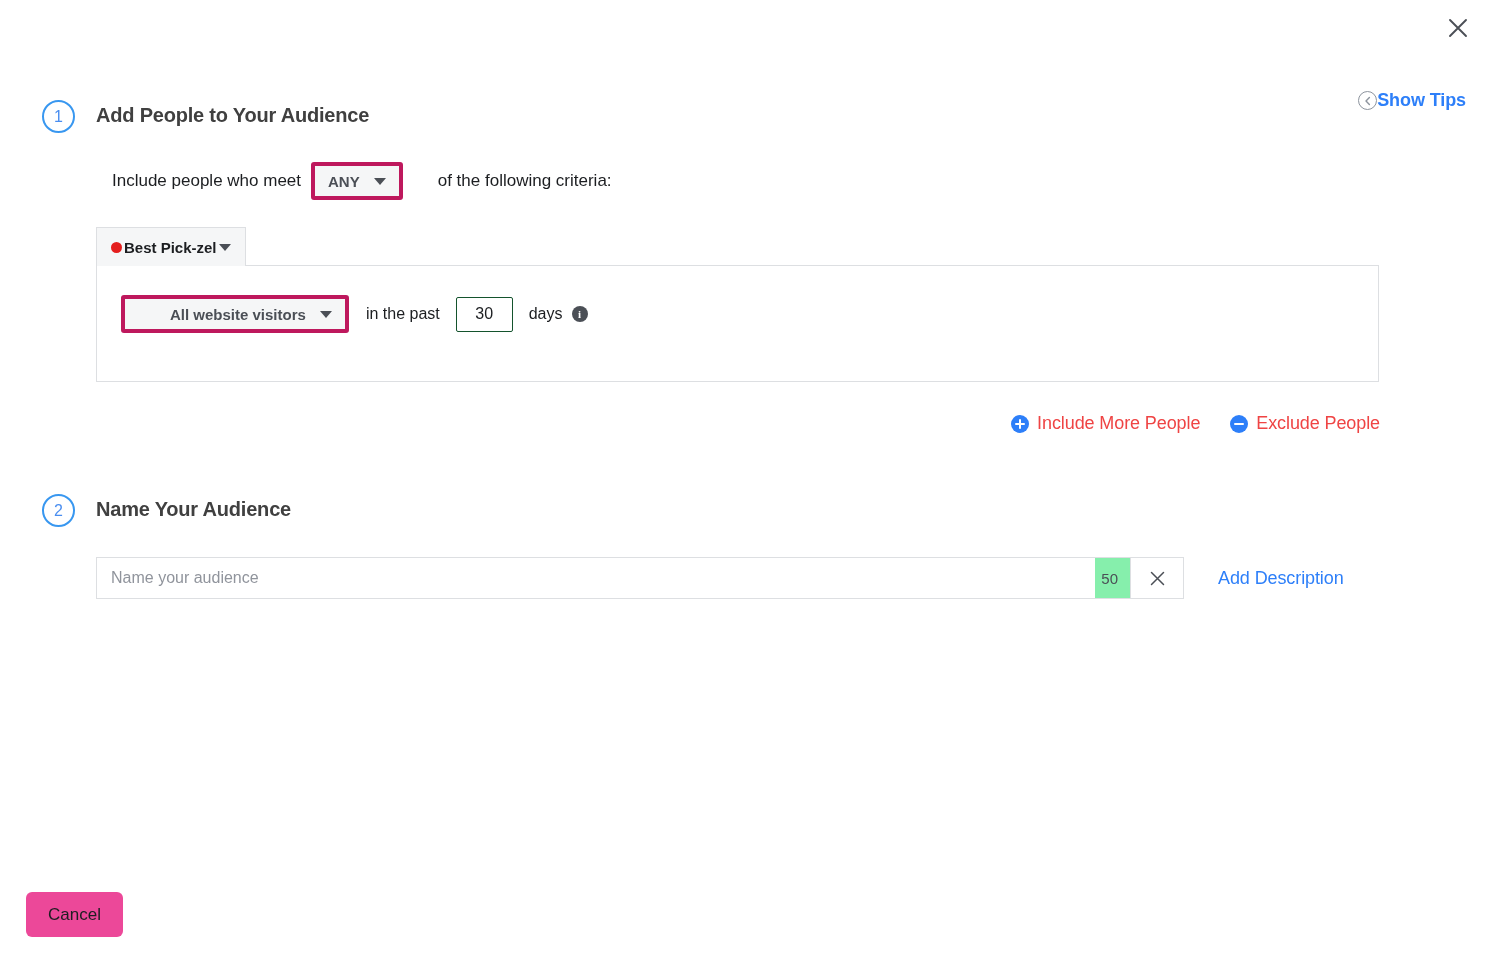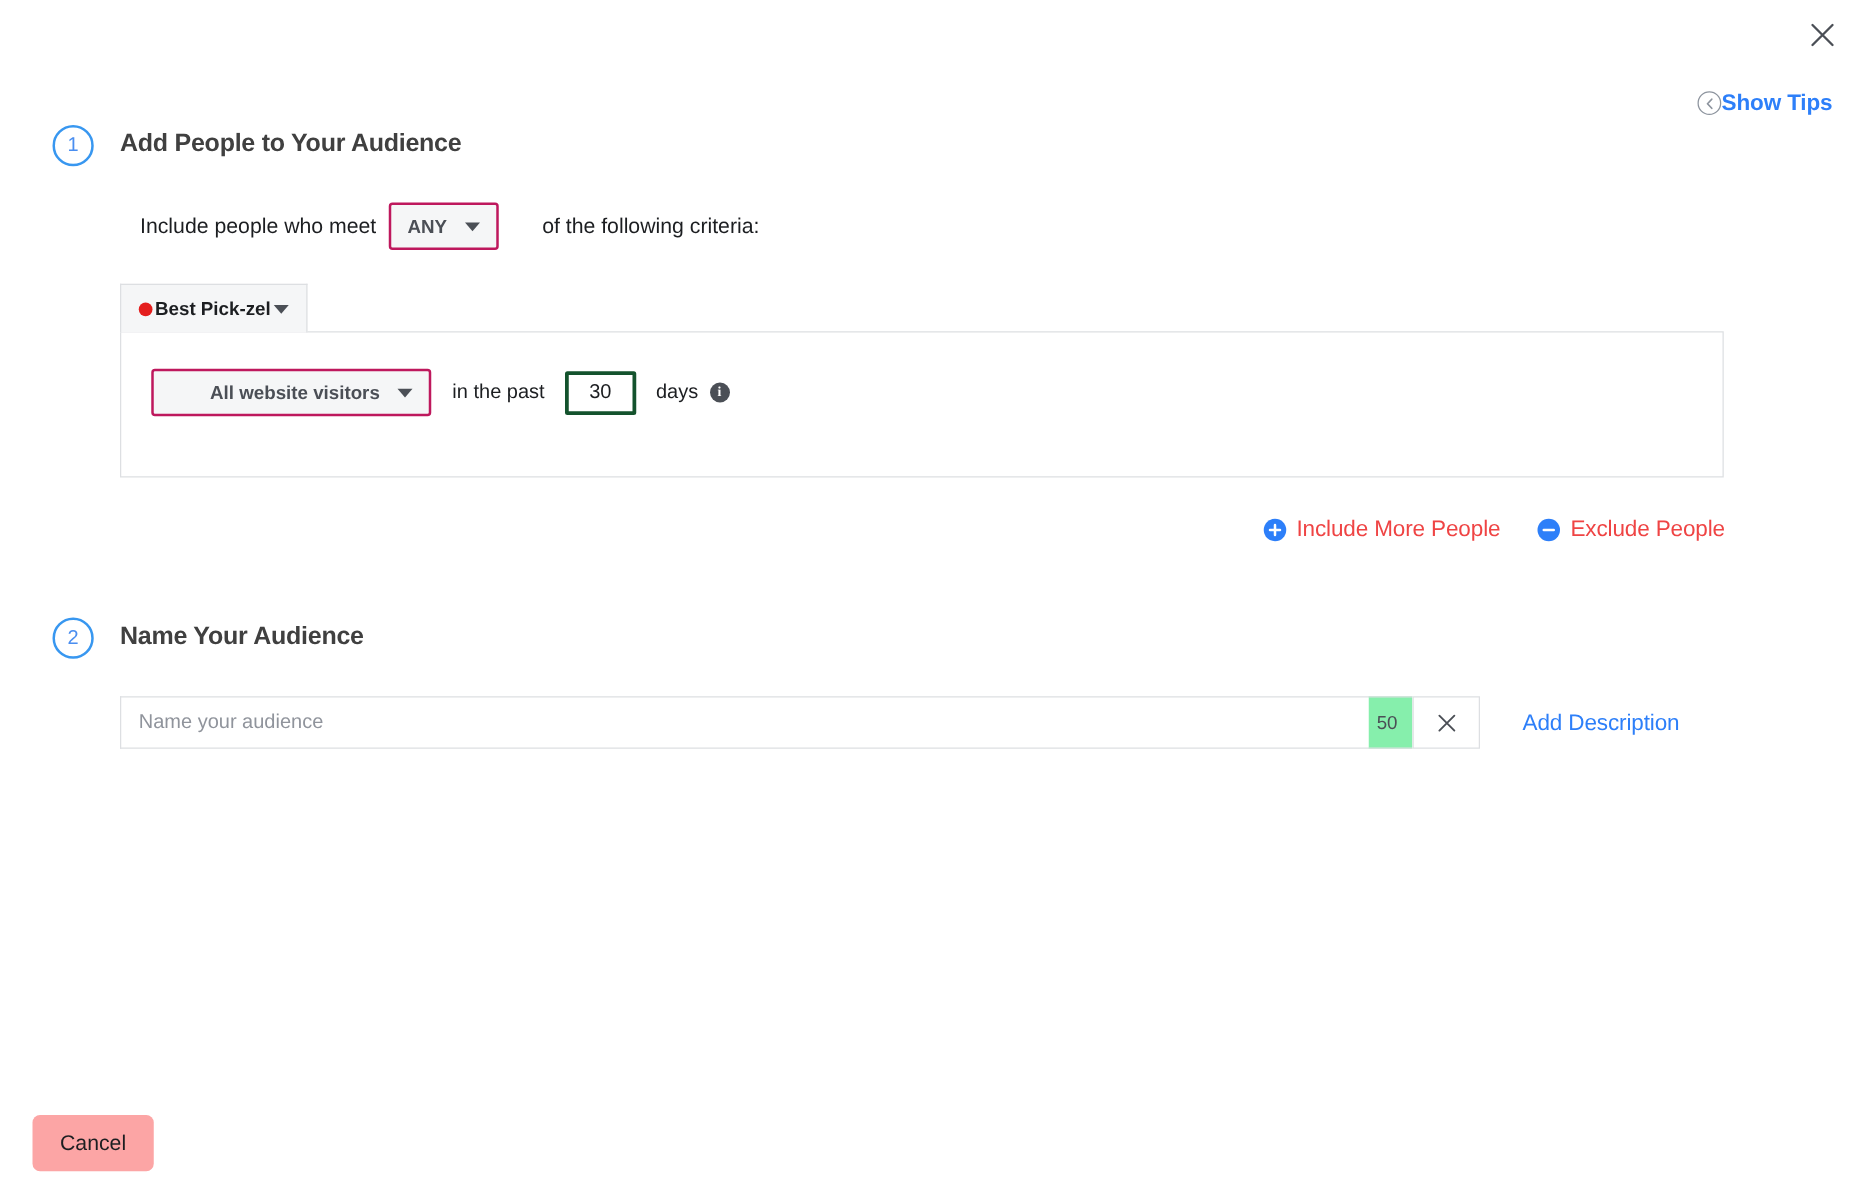--- a/index.html
+++ b/index.html
@@ -46,21 +46,21 @@
     background: transparent;
     border: none;
     padding: 0;
   }
   .close-btn svg { display: block; }
 
   
   .show-tips {
     position: absolute;
     right: 22px;
-    top: 72px;
+    top: 90px;
     display: flex;
     align-items: center;
     gap: 0;
     cursor: pointer;
     text-decoration: none;
     text-align: right;
   }
   .show-tips .tips-label {
     color: #2d7ff9;
     font-size: 18px;
@@ -117,21 +117,21 @@
     align-items: center;
     height: 38px;
   }
   .meet-text {
     font-size: 17px;
     color: #1c1e21;
     margin-left: 16px;
   }
   .gray-select {
     background: #f5f6f7;
-    border: 2px solid #be185d;
+    border: 4px solid #be185d;
     border-radius: 3px;
     height: 38px;
     display: inline-flex;
     align-items: center;
     padding: 0 13px;
     cursor: pointer;
     font-size: 15px;
     font-weight: bold;
     color: #4b4f56;
     gap: 14px;
@@ -196,21 +196,21 @@
   .gray-select.visitors { margin-right: 17px; padding-left: 45px; }
   .inthepast {
     font-size: 16px;
     color: #1c1e21;
     margin-right: 16px;
     white-space: nowrap;
   }
   .days-input {
     width: 57px;
     height: 35px;
-    border: 3px solid #14532d;
+    border: 1px solid #14532d;
     border-radius: 2px;
     background: #fff;
     font-family: "Liberation Sans", sans-serif;
     font-size: 16px;
     color: #1c1e21;
     text-align: center;
     padding: 0;
   }
   .days-label {
     font-size: 16px;
@@ -343,21 +343,21 @@
     bottom: 0;
     width: 1488px;
     height: 94px;
   }
   .btn-cancel {
     position: absolute;
     left: 26px;
     top: 24px;
     height: 45px;
     padding: 0 22px;
-    background: #fca5a5;
+    background: #ec4899;
     border: none;
     border-radius: 6px;
     font-family: "Liberation Sans", sans-serif;
     font-size: 17px;
     color: #1c1e21;
     cursor: pointer;
   }
   .btn-create {
     position: absolute;
     right: 26px;

